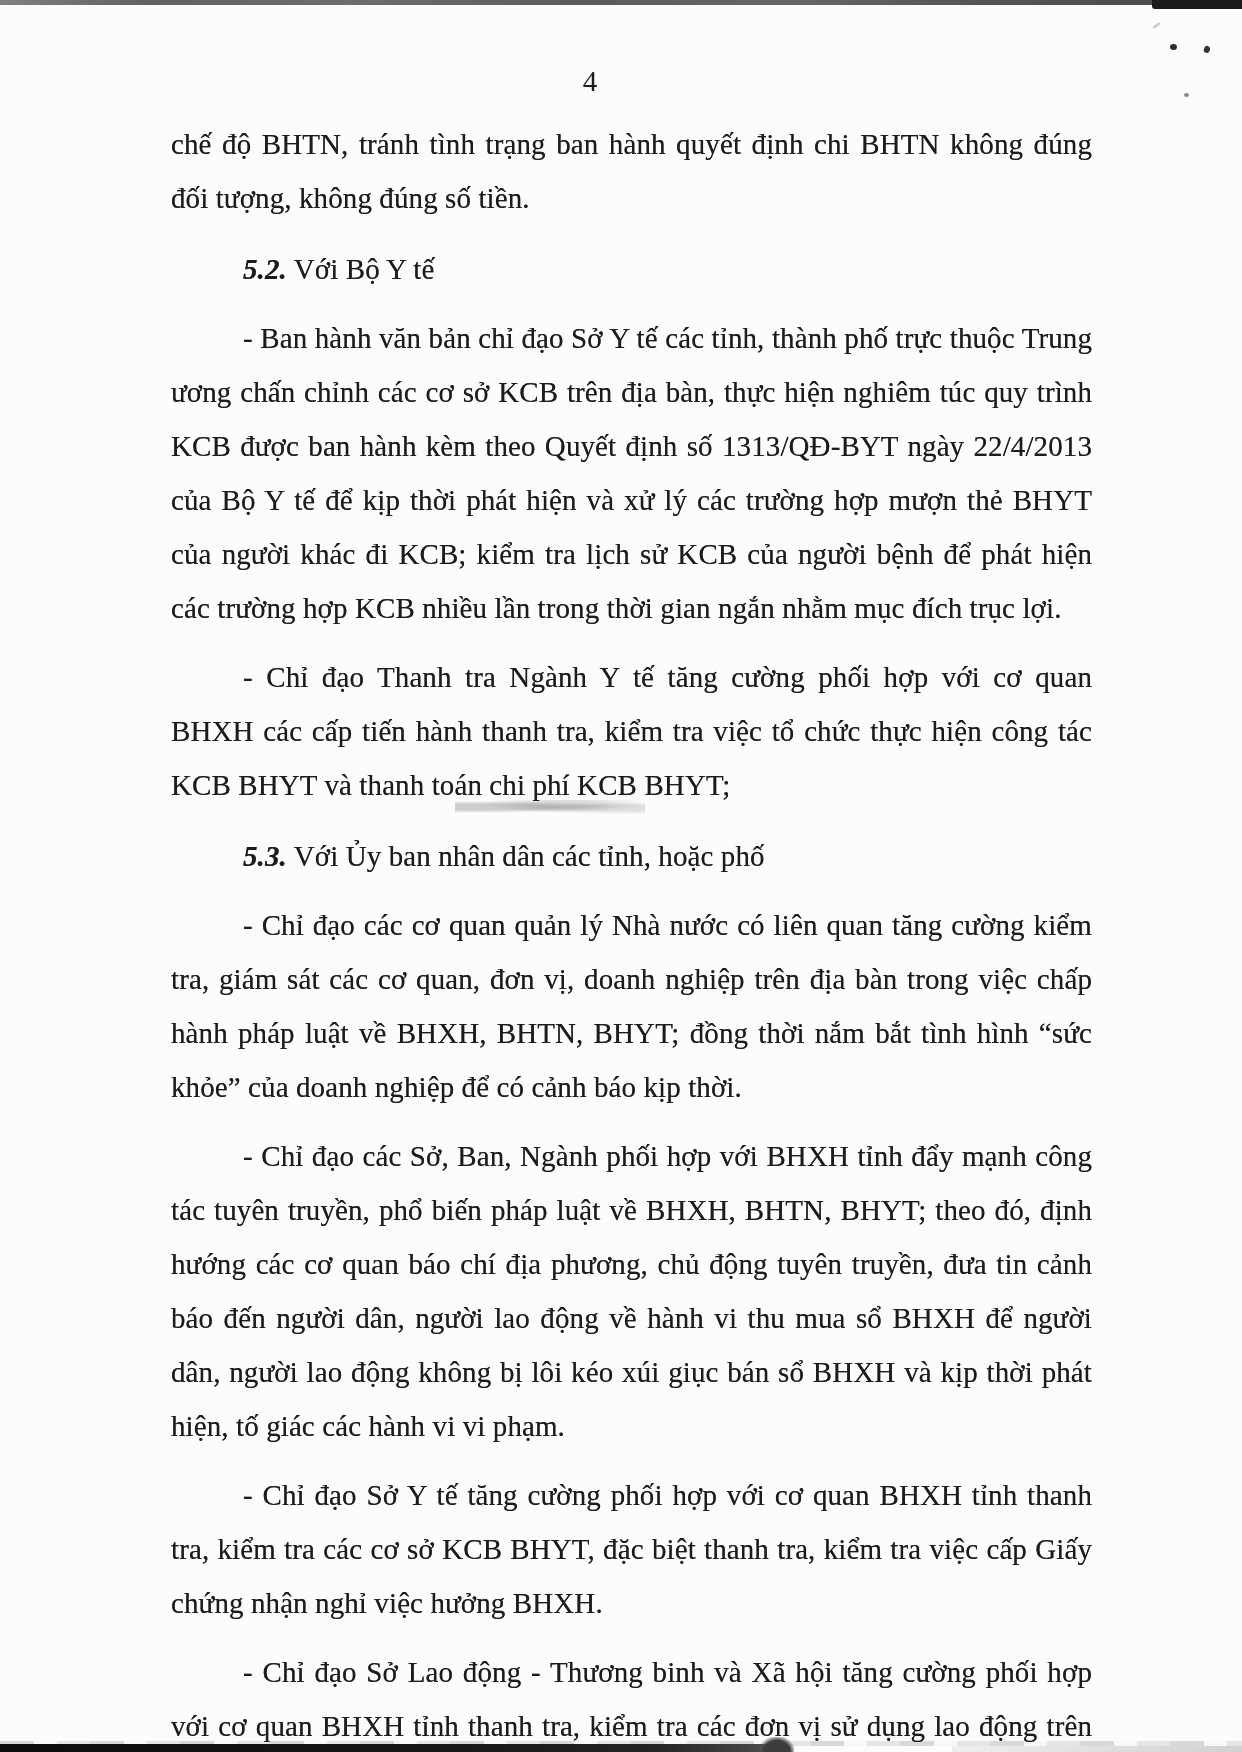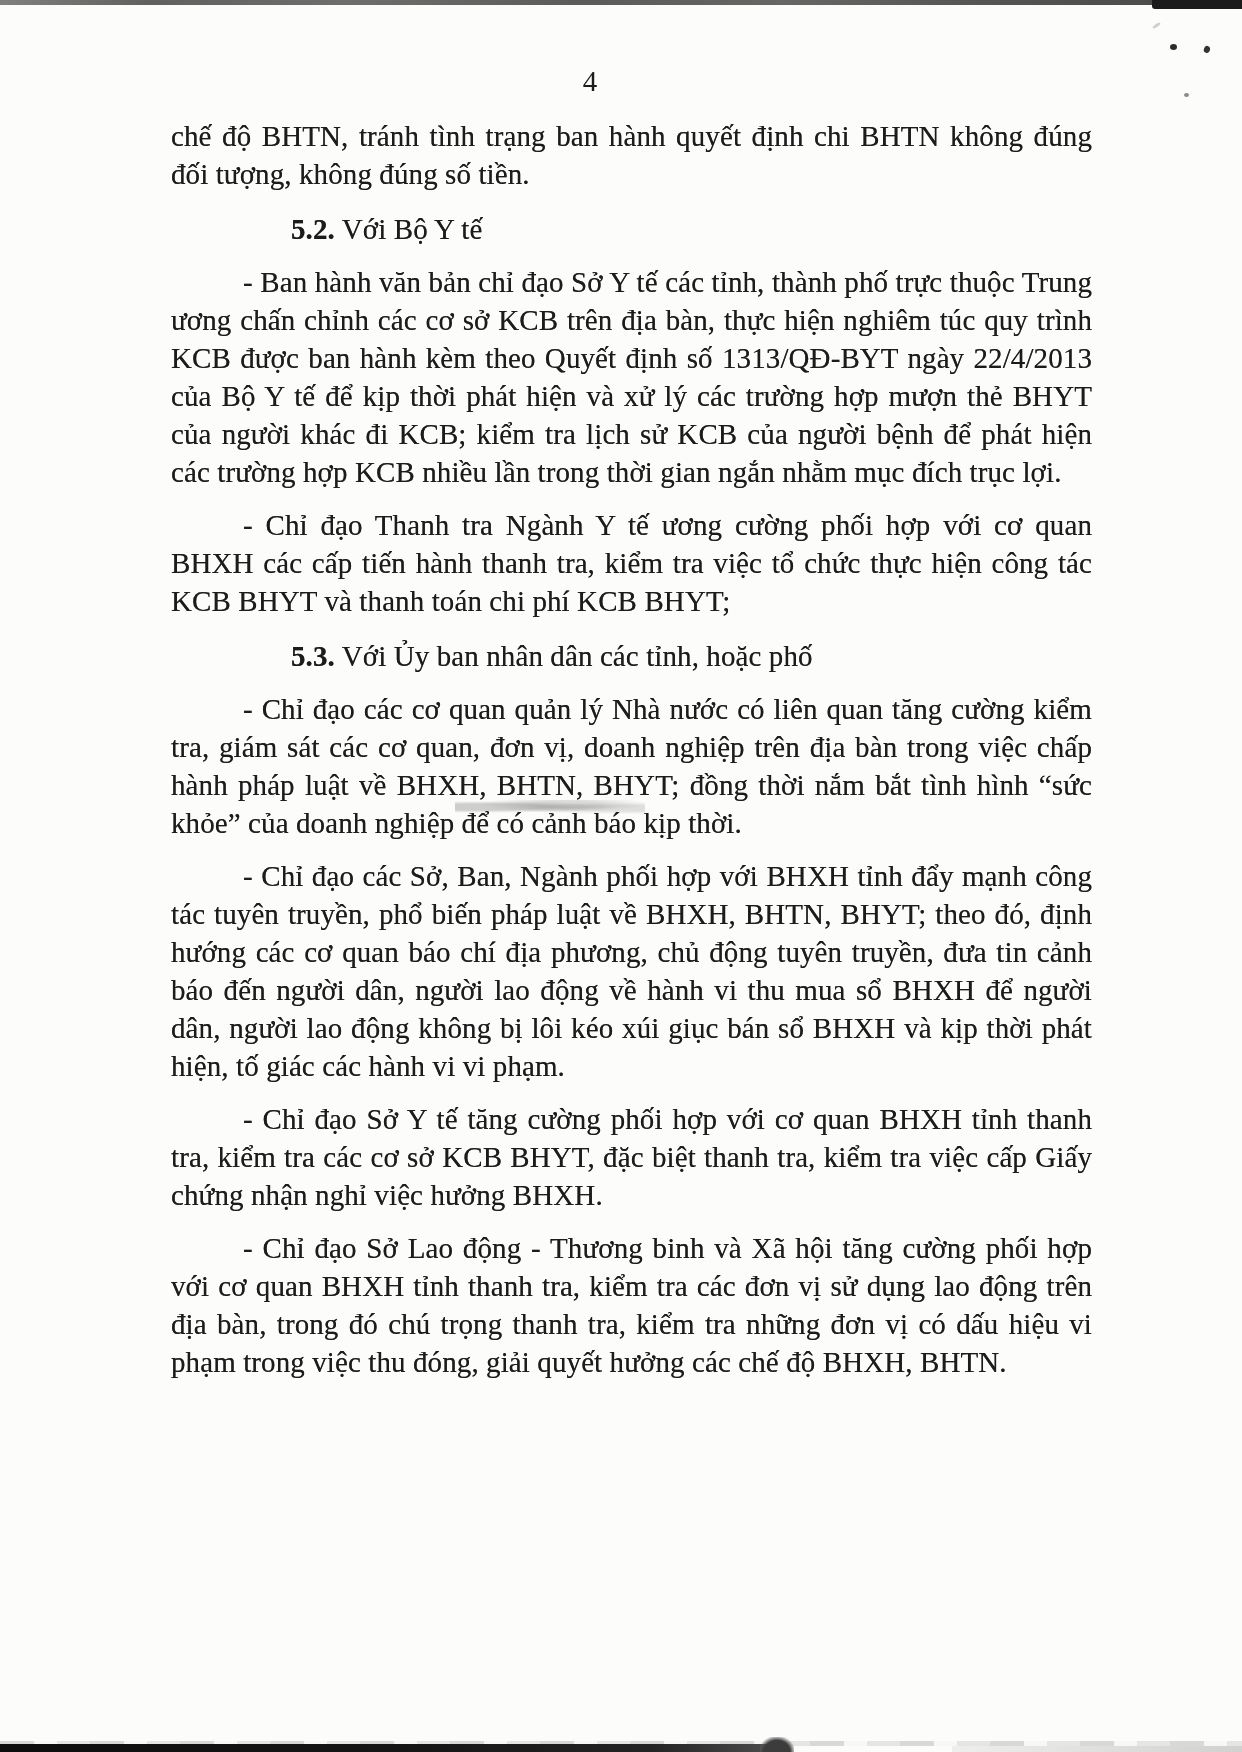--- a/index.html
+++ b/index.html
@@ -53,29 +53,29 @@
   
   .page-number{
     position:absolute;top:64px;left:170px;width:840px;
     text-align:center;font-size:29px;line-height:34px;
   }
   .doc-body{
     position:absolute;top:117px;left:171px;width:921px;
   }
   .para{
     margin:15px 0 0 0;
-    font-size:29px;line-height:38px;
+    font-size:29px;line-height:54px;
     text-align:justify;text-indent:72px;
     letter-spacing:.1px;
     hyphens:none;
     text-shadow:0 0 .6px rgba(25,25,25,.7);
   }
   .para.paragraph-continuation{margin-top:0;text-indent:0;}
   .para.heading{text-align:left;margin-top:17px;}
-  .h-num{font-weight:bold;margin-left:48px;}
+  .h-num{font-weight:bold;font-style:italic;}
 </style>
 </head>
 <body>
 
 <div class="scan-top"></div>
 <div class="scan-top-blob"></div>
 <div class="speck speck-a"></div>
 <div class="speck speck-b"></div>
 <div class="speck speck-c"></div>
 <div class="speck speck-d"></div>
@@ -83,19 +83,19 @@
 <div class="scan-bottom-speckle"></div>
 <div class="scan-bottom-bar"></div>
 <div class="scan-bottom-blob"></div>
 <div class="scan-bottom-right"></div>
 
 <div class="page-number">4</div>
 <div class="doc-body">
     <p class="para paragraph-continuation">chế độ BHTN, tránh tình trạng ban hành quyết định chi BHTN không đúng đối tượng, không đúng số tiền.</p>
     <p class="para heading"><span class="h-num">5.2.</span><span> Với Bộ Y tế</span></p>
     <p class="para paragraph">- Ban hành văn bản chỉ đạo Sở Y tế các tỉnh, thành phố trực thuộc Trung ương chấn chỉnh các cơ sở KCB trên địa bàn, thực hiện nghiêm túc quy trình KCB được ban hành kèm theo Quyết định số 1313/QĐ-BYT ngày 22/4/2013 của Bộ Y tế để kịp thời phát hiện và xử lý các trường hợp mượn thẻ BHYT của người khác đi KCB; kiểm tra lịch sử KCB của người bệnh để phát hiện các trường hợp KCB nhiều lần trong thời gian ngắn nhằm mục đích trục lợi.</p>
-    <p class="para paragraph">- Chỉ đạo Thanh tra Ngành Y tế ương cường phối hợp với cơ quan BHXH các cấp tiến hành thanh tra, kiểm tra việc tổ chức thực hiện công tác KCB BHYT và thanh toán chi phí KCB BHYT;</p>
+    <p class="para paragraph">- Chỉ đạo Thanh tra Ngành Y tế tăng cường phối hợp với cơ quan BHXH các cấp tiến hành thanh tra, kiểm tra việc tổ chức thực hiện công tác KCB BHYT và thanh toán chi phí KCB BHYT;</p>
     <p class="para heading"><span class="h-num">5.3.</span><span> Với Ủy ban nhân dân các tỉnh, hoặc phố</span></p>
     <p class="para paragraph">- Chỉ đạo các cơ quan quản lý Nhà nước có liên quan tăng cường kiểm tra, giám sát các cơ quan, đơn vị, doanh nghiệp trên địa bàn trong việc chấp hành pháp luật về BHXH, BHTN, BHYT; đồng thời nắm bắt tình hình “sức khỏe” của doanh nghiệp để có cảnh báo kịp thời.</p>
     <p class="para paragraph">- Chỉ đạo các Sở, Ban, Ngành phối hợp với BHXH tỉnh đẩy mạnh công tác tuyên truyền, phổ biến pháp luật về BHXH, BHTN, BHYT; theo đó, định hướng các cơ quan báo chí địa phương, chủ động tuyên truyền, đưa tin cảnh báo đến người dân, người lao động về hành vi thu mua sổ BHXH để người dân, người lao động không bị lôi kéo xúi giục bán sổ BHXH và kịp thời phát hiện, tố giác các hành vi vi phạm.</p>
     <p class="para paragraph">- Chỉ đạo Sở Y tế tăng cường phối hợp với cơ quan BHXH tỉnh thanh tra, kiểm tra các cơ sở KCB BHYT, đặc biệt thanh tra, kiểm tra việc cấp Giấy chứng nhận nghỉ việc hưởng BHXH.</p>
     <p class="para paragraph">- Chỉ đạo Sở Lao động - Thương binh và Xã hội tăng cường phối hợp với cơ quan BHXH tỉnh thanh tra, kiểm tra các đơn vị sử dụng lao động trên địa bàn, trong đó chú trọng thanh tra, kiểm tra những đơn vị có dấu hiệu vi phạm trong việc thu đóng, giải quyết hưởng các chế độ BHXH, BHTN.</p>
   </div>
 
 </body></html>

